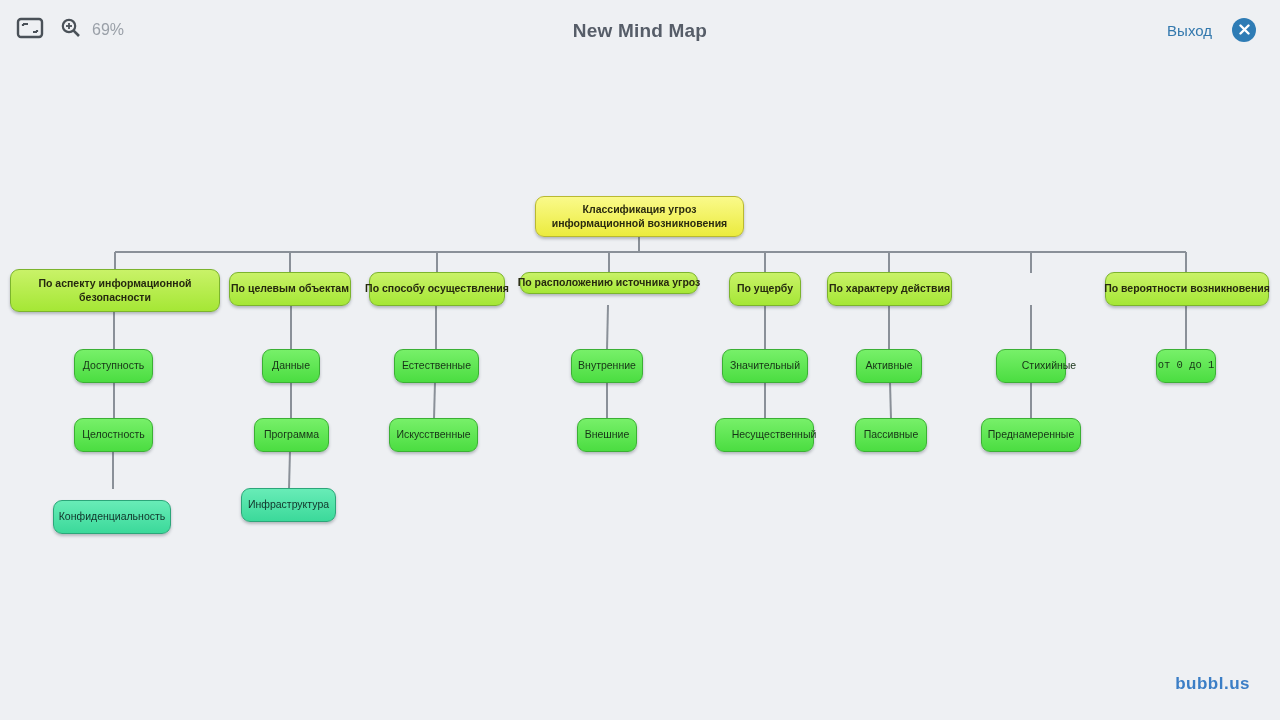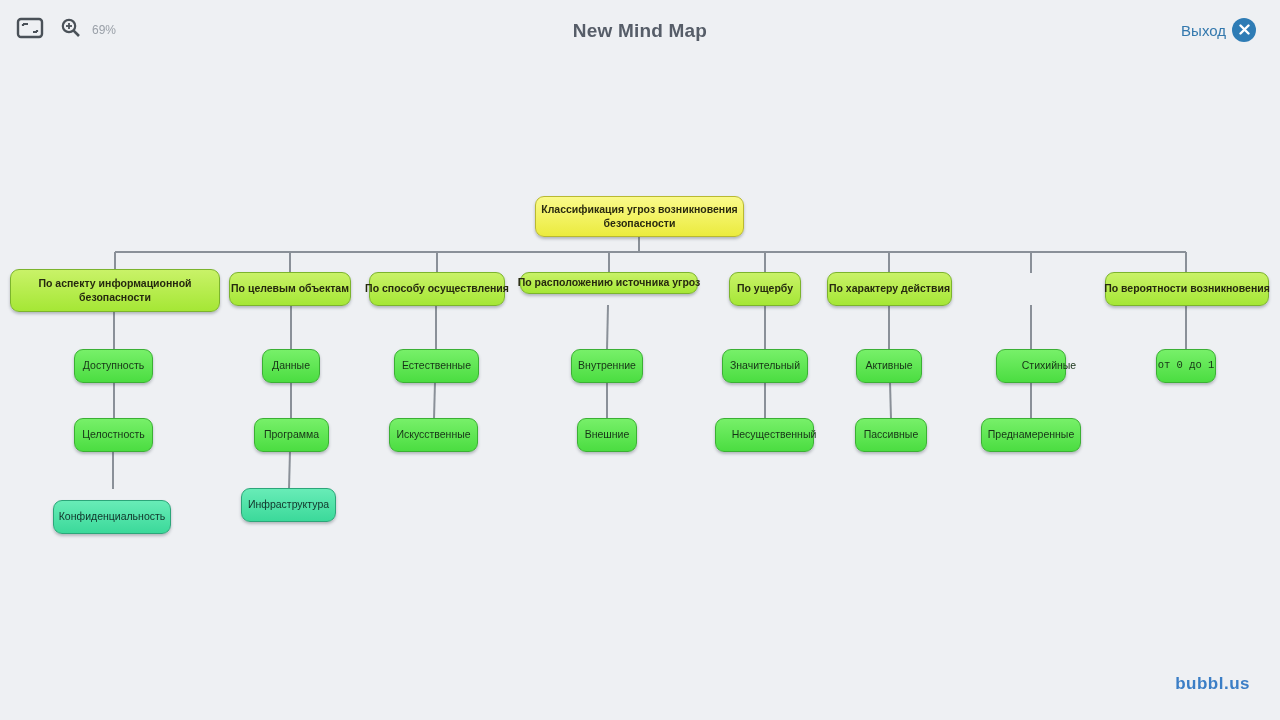--- a/index.html
+++ b/index.html
@@ -12,26 +12,26 @@
   
   .topbar {
     position:absolute; left:0; top:0; width:1280px; height:62px;
     display:flex; align-items:center;
   }
   .topbar-left { position:absolute; left:14px; top:14px; display:flex; align-items:center; gap:12px; }
   .icon-btn {
     background:none; border:none; cursor:pointer; padding:2px;
     display:flex; align-items:center; justify-content:center;
   }
-  .zoom-level { font-size:12px; color:#9aa0a8; margin-left:-4px;text-align:right; }
+  .zoom-level { font-size:16px; color:#9aa0a8; margin-left:-4px;text-align:right; }
   .page-title {
     position:absolute; left:0; right:0; text-align:center;
     font-size:19px; font-weight:bold; color:#565d68; letter-spacing:.2px;
   }
-  .topbar-right { position:absolute; right:24px; top:18px; display:flex; align-items:center; gap:6px; }
+  .topbar-right { position:absolute; right:24px; top:18px; display:flex; align-items:center; gap:20px; }
   .exit-link { font-size:15px; color:#3378ad; text-decoration:none; cursor:pointer; }
   .exit-close {
     width:24px; height:24px; border-radius:50%; background:#2e7cb5; border:none;
     color:#fff; display:flex; align-items:center; justify-content:center; cursor:pointer;
   }
   
   .canvas { position:absolute; left:0; top:0; width:1280px; height:720px; }
   .connectors { position:absolute; left:0; top:0; z-index:1; }
   .connectors line, .connectors path { stroke:#8a9098; stroke-width:2; fill:none; }
   
@@ -105,21 +105,21 @@
 
     <line x1="889" y1="305" x2="889" y2="350"></line>
     <line x1="890" y1="382" x2="891" y2="419"></line>
 
     <line x1="1031" y1="305" x2="1031" y2="350"></line>
     <line x1="1031" y1="382" x2="1031" y2="419"></line>
 
     <line x1="1186" y1="305" x2="1186" y2="350"></line>
   </svg>
 
-  <div class="node lvl0" style="left:535px;top:196px;width:209px;height:41px;">Классификация угроз возникновения безопасности</div>
+  <div class="node lvl0" style="left:535px;top:196px;width:209px;height:41px;">Классификация угроз информационной возникновения</div>
 
   <div class="node lvl1" style="left:10px;top:269px;width:210px;height:43px;">По аспекту информационной безопасности</div>
   <div class="node lvl1 nw" style="left:229px;top:272px;width:122px;height:34px;">По целевым объектам</div>
   <div class="node lvl1 nw" style="left:369px;top:272px;width:136px;height:34px;">По способу осуществления</div>
   <div class="node lvl1 nw" style="left:520px;top:272px;width:178px;height:22px;">По расположению источника угроз</div>
   <div class="node lvl1 nw" style="left:729px;top:272px;width:72px;height:34px;">По ущербу</div>
   <div class="node lvl1 nw" style="left:827px;top:272px;width:125px;height:34px;">По характеру действия</div>
   <div class="node lvl1 nw" style="left:1105px;top:272px;width:164px;height:34px;">По вероятности возникновения</div>
 
   <div class="node lvl2 nw" style="left:74px;top:349px;width:79px;height:34px;">Доступность</div>

